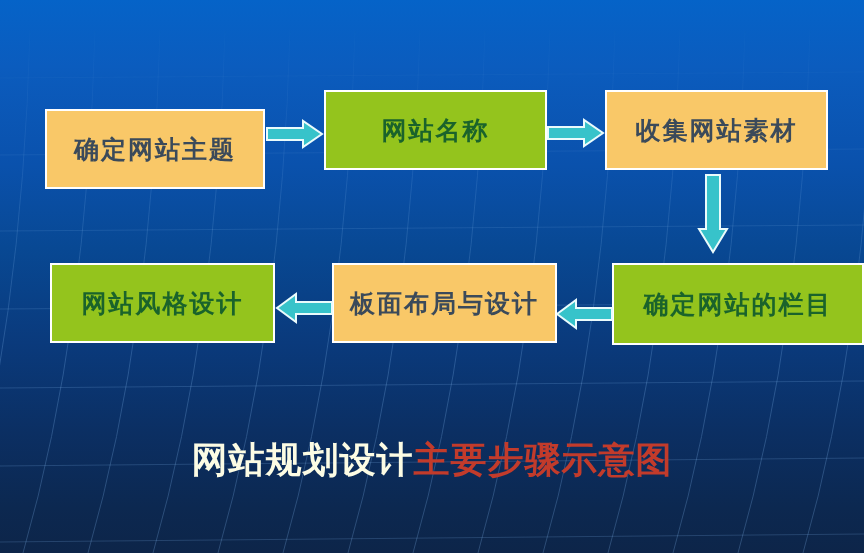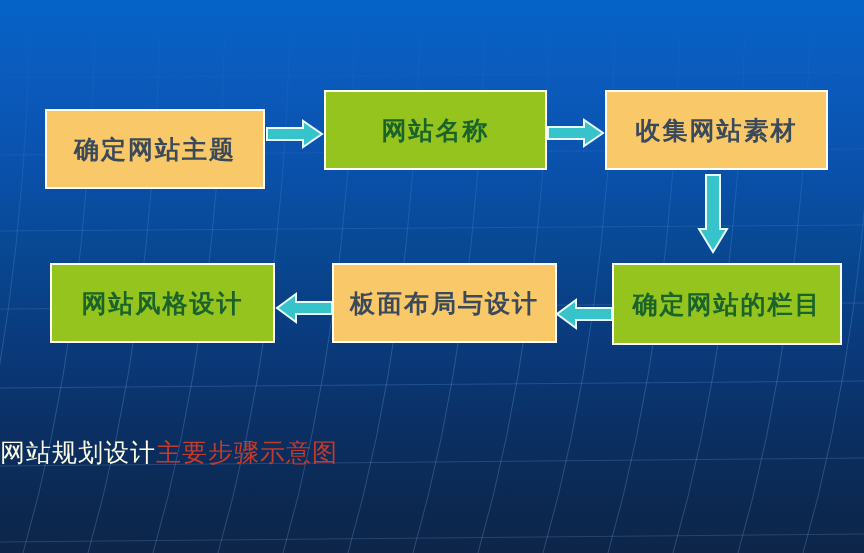--- a/index.html
+++ b/index.html
@@ -34,22 +34,23 @@
     white-space: nowrap;
   }
   .flow-box.orange { background: #F9C868; color: #3B4A5A; }
   .flow-box.green  { background: #94C41D; color: #1A632B; }
   .arrow { position: absolute; }
   .arrow polygon { fill: #37C3CA; stroke: #EAFBFC; stroke-width: 2; stroke-linejoin: miter; }
   .slide-title {
     position: absolute;
     left: 0; top: 436px;
     width: 864px;
-    font-size: 25px;
-    font-weight: 400;
+    text-align: center;
+    font-size: 36px;
+    font-weight: 700;
     letter-spacing: 1px;
     white-space: nowrap;
   }
   .title-main      { color: #FCFCE4; }
   .title-highlight { color: #C23B2B; }
 </style>
 </head>
 <body>
 
 <div class="slide">
@@ -99,21 +100,21 @@
   </svg>
 
   <div class="flow-box orange" style="left:605px; top:90px; width:223px;">
     <span>收集网站素材</span>
   </div>
 
   <svg class="arrow" style="left:697px; top:174px;" width="32" height="80" xmlns="http://www.w3.org/2000/svg">
     <polygon points="9,1 23,1 23,55 30,55 16,78 2,55 9,55"></polygon>
   </svg>
 
-  <div class="flow-box green" style="left:612px; top:263px; width:230px; height:82px;">
+  <div class="flow-box green" style="left:612px; top:263px; width:252px; height:82px;">
     <span>确定网站的栏目</span>
   </div>
 
   <svg class="arrow" style="left:555px; top:298px;" width="58" height="32" xmlns="http://www.w3.org/2000/svg">
     <polygon points="57,10 21,10 21,2 2,16 21,30 21,22 57,22"></polygon>
   </svg>
 
   <div class="flow-box orange" style="left:332px; top:263px; width:225px;">
     <span>板面布局与设计</span>
   </div>

